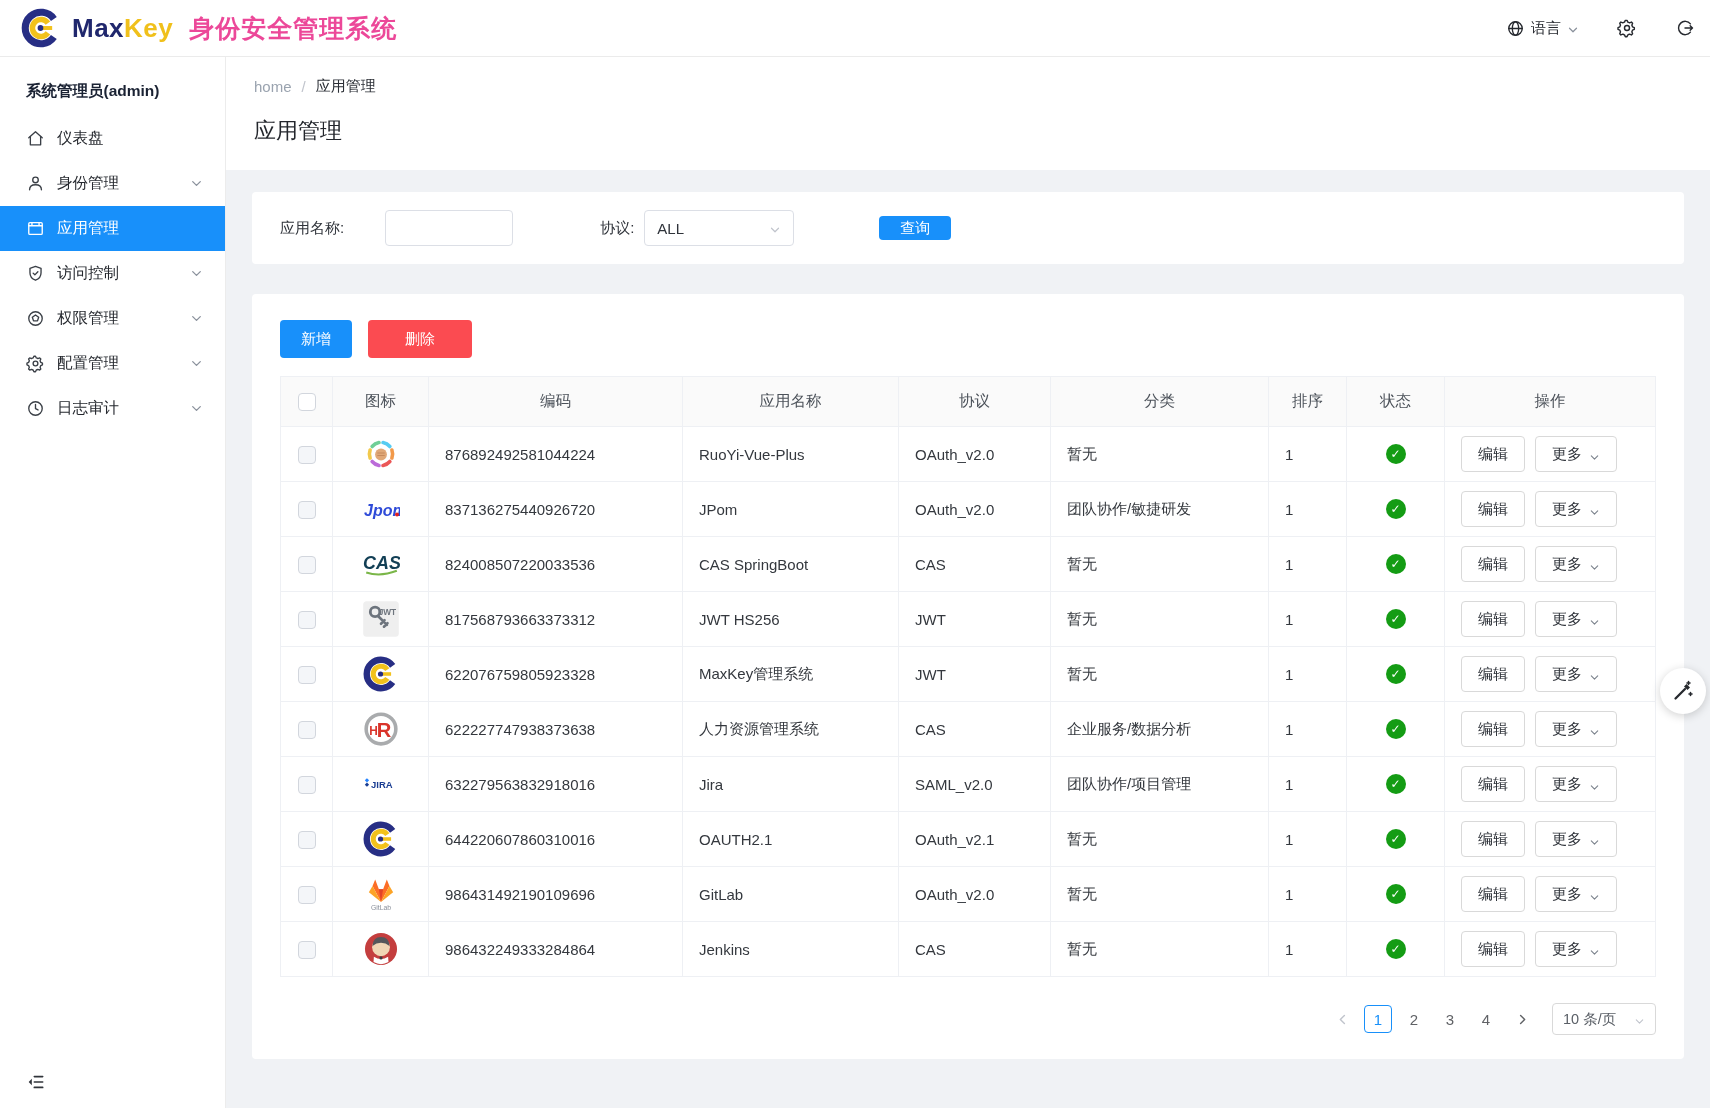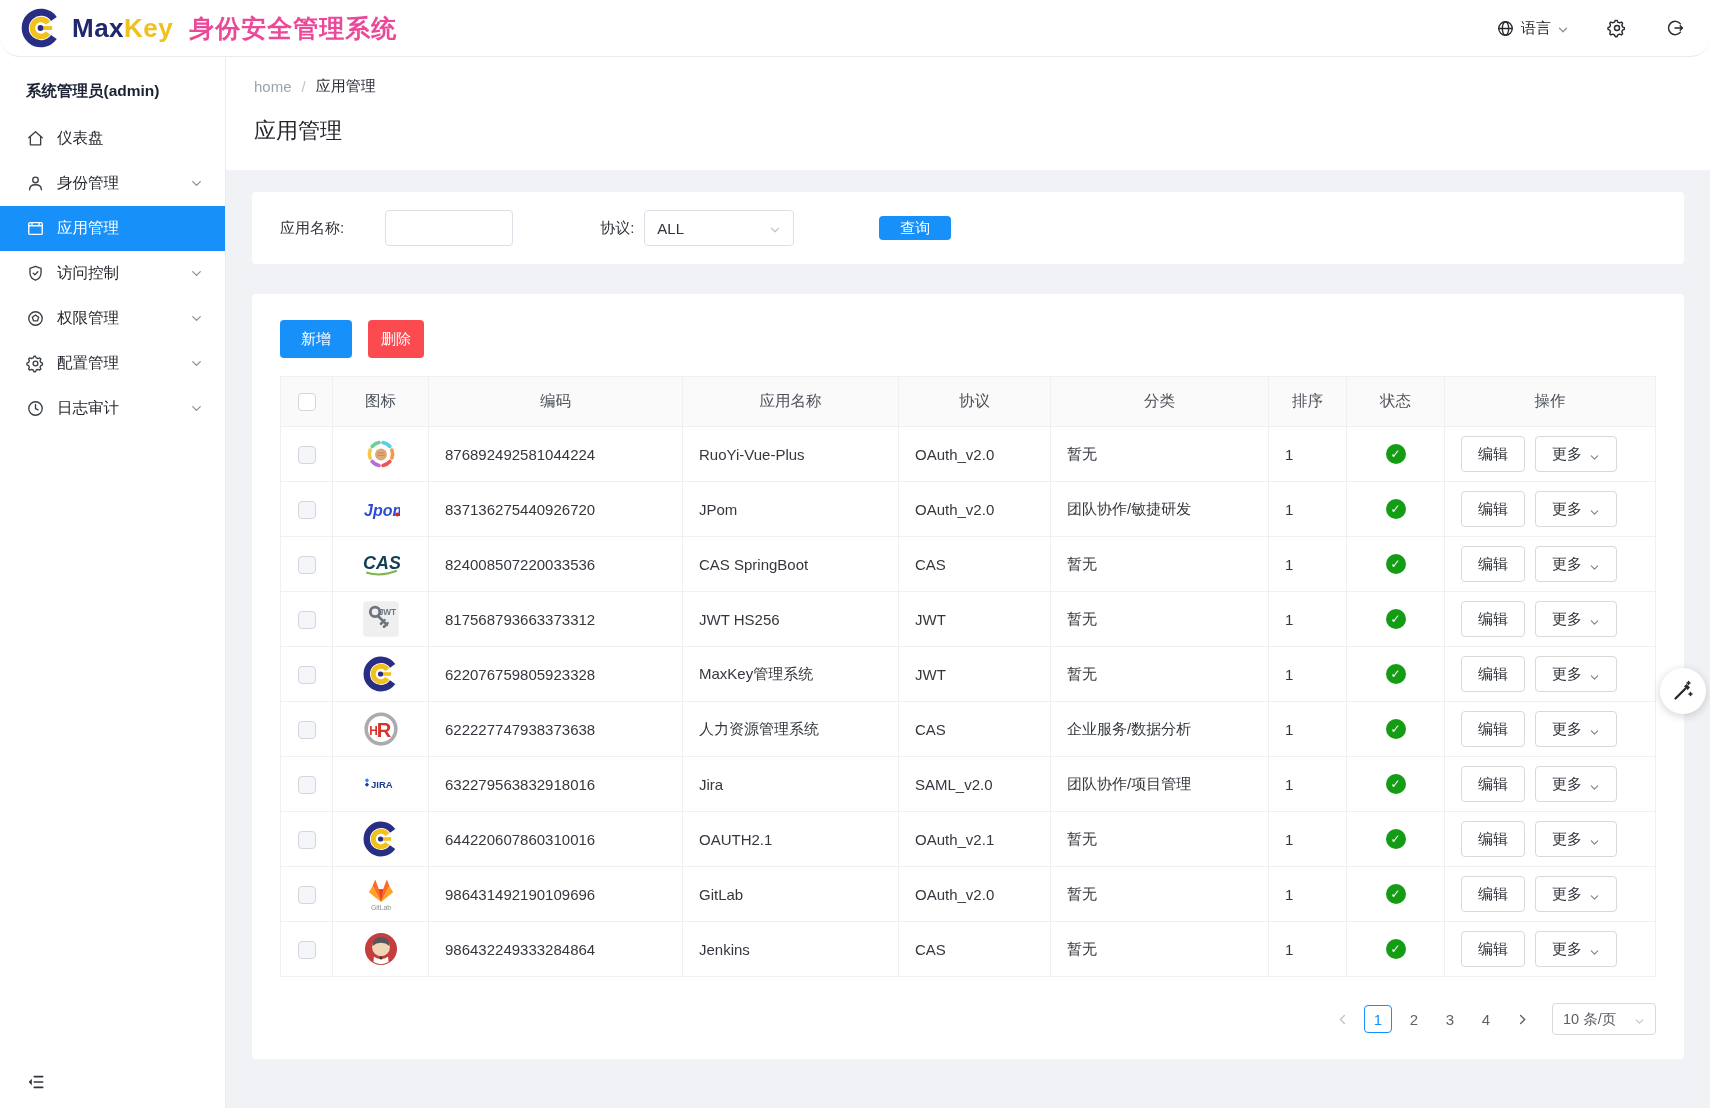--- a/index.html
+++ b/index.html
@@ -1,21 +1,21 @@
 <!DOCTYPE html>
 <html><head>
 <meta charset="utf-8">
 <style>
   * { margin:0; padding:0; box-sizing:border-box; }
   html,body { width:1710px; height:1108px; overflow:hidden; background:#fff;
     font-family:"Liberation Sans","DejaVu Sans",sans-serif; font-size:15px; color:#303133; }
 
   
   .top-header { height:57px; display:flex; align-items:center; justify-content:space-between;
-    padding:0 25px 0 20px; border-bottom:1px solid #ebebeb; background:#fff;border-radius:20px; }
+    padding:0 15px 0 20px; border-bottom:1px solid #ebebeb; background:#fff; }
   .brand { display:flex; align-items:center; gap:10px; }
   .brand-text { font-size:26px; font-weight:bold; letter-spacing:.5px; }
   .brand-max { color:#20276d; } .brand-key { color:#f0c01b; }
   .brand-sub { font-size:25px; font-weight:bold; color:#ec4899; margin-left:6px; letter-spacing:1px; }
   .header-right { display:flex; align-items:center; gap:38px; }
   .lang { display:flex; align-items:center; gap:6px; cursor:pointer; color:#25282e; }
   .hicon { width:20px; height:20px; color:#25282e; cursor:pointer; display:inline-flex; }
   .hicon svg, .lang svg { width:100%; height:100%; }
   .lang .g { width:19px; height:19px; } .lang .c { width:12px; height:12px; color:#8a919c; }
 
@@ -55,21 +55,21 @@
     align-items:center; justify-content:space-between; padding:0 12px; cursor:pointer; color:#2f333a; }
   .f-select .c { width:12px; height:12px; color:#c0c4cc; }
   .btn { display:inline-flex; align-items:center; justify-content:center; border-radius:4px;
     font-size:15px; cursor:pointer; border:1px solid transparent; font-family:inherit; }
   .btn-primary { background:#1890fa; color:#fff; height:24px; padding:0 20px; margin-left:54px; }
 
   
   .table-card { margin-top:30px; padding:26px 28px 24px 28px; }
   .toolbar { display:flex; gap:16px; margin-bottom:18px; }
   .btn-add { background:#1890fa; color:#fff; height:38px; padding:0 20px; }
-  .btn-del { background:#fb4b51; color:#fff; height:38px; padding:0 12px; }
+  .btn-del { background:#fb4b51; color:#fff; height:38px; padding:0 36px; }
 
   table { width:100%; border-collapse:collapse; table-layout:fixed; }
   th, td { border:1px solid #eef0f4; font-weight:normal; }
   thead th { height:50px; background:#fafafa; color:#4b5159; font-weight:500; font-size:15.5px; text-align:center; }
   tbody td { height:55px; font-size:15px; color:#34383e; padding:0 16px; background:#fff; }
   td.center, th.center { text-align:center; padding:0; }
   .cb { width:18px; height:18px; border:1px solid #d2d6dd; border-radius:4px; background:#f4f6f9;
     display:inline-block; vertical-align:middle; cursor:pointer; }
   thead .cb { background:#fff; }
   .app-logo { display:inline-flex; align-items:center; justify-content:center; width:40px; height:40px; vertical-align:middle; }

